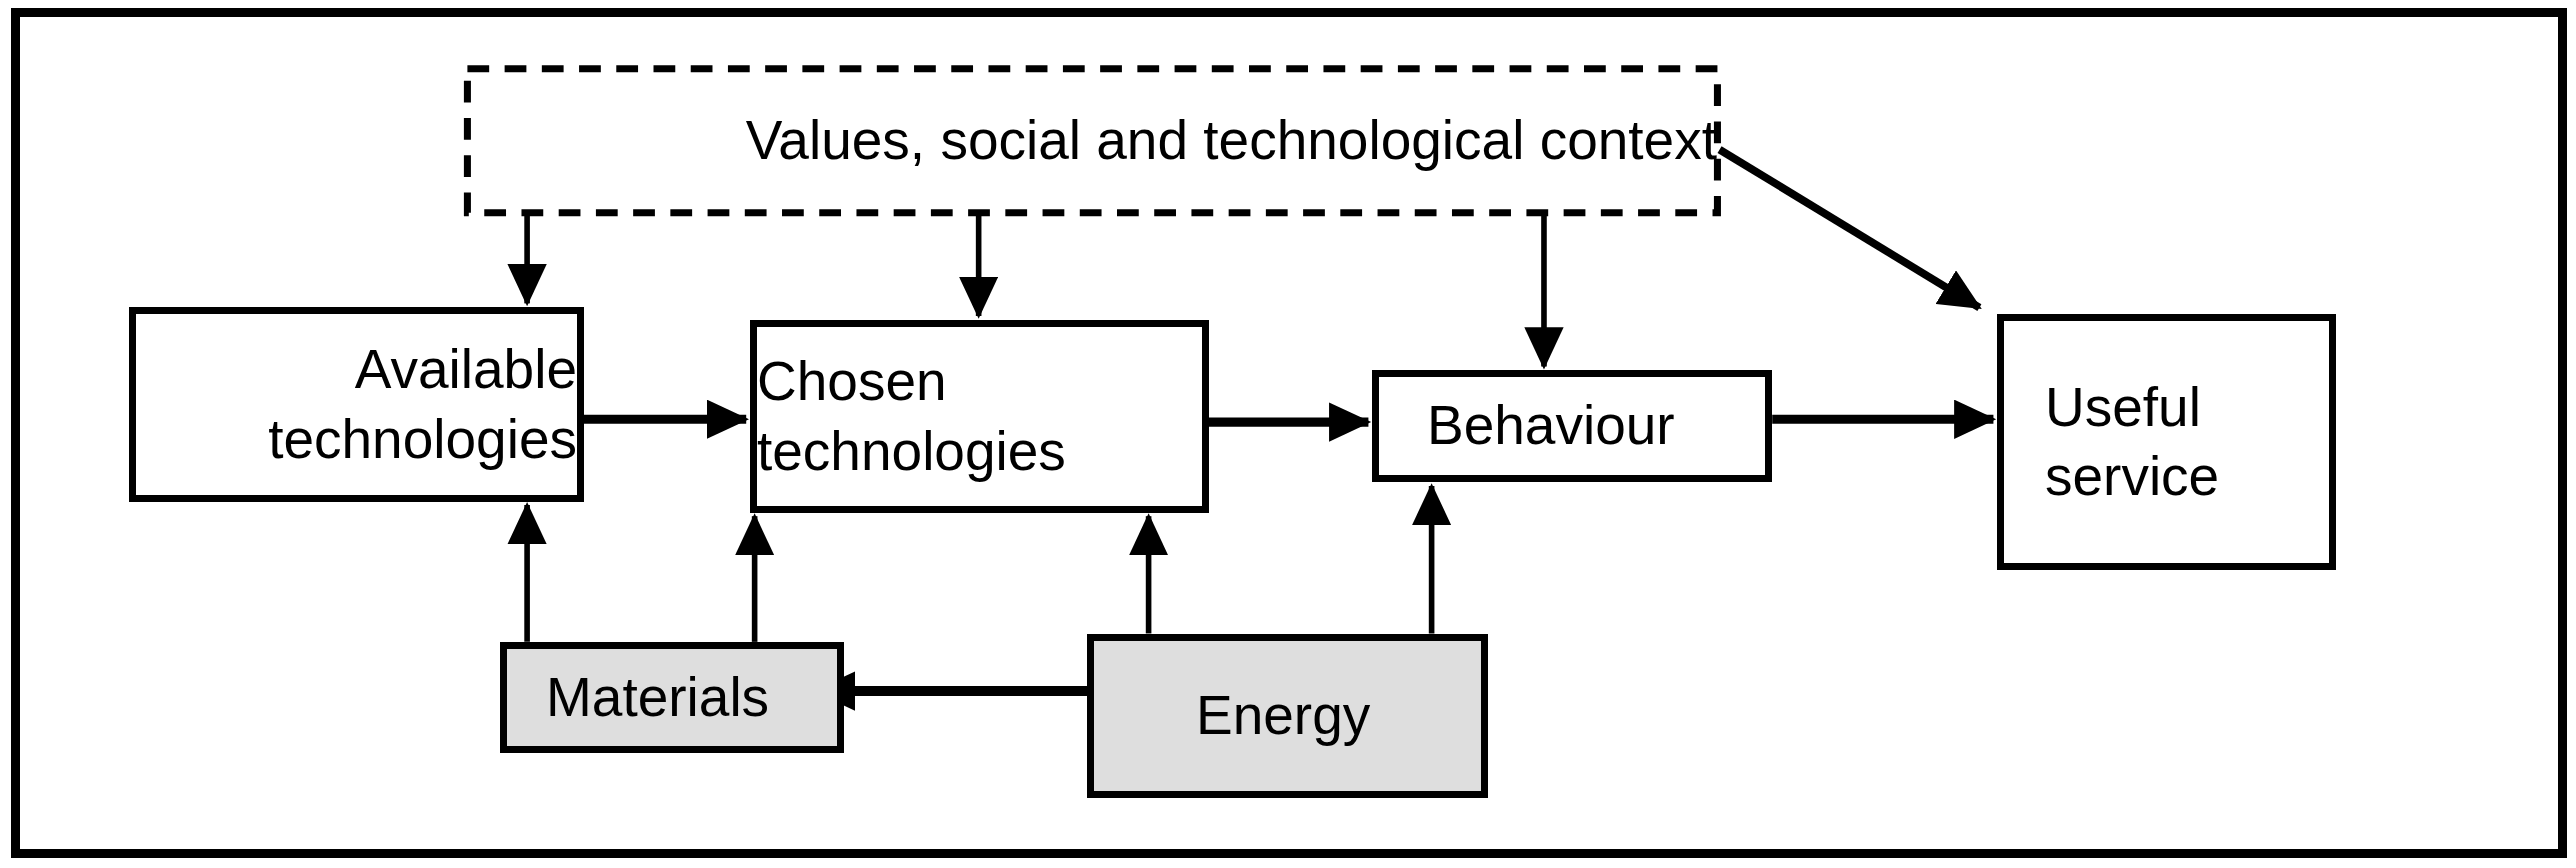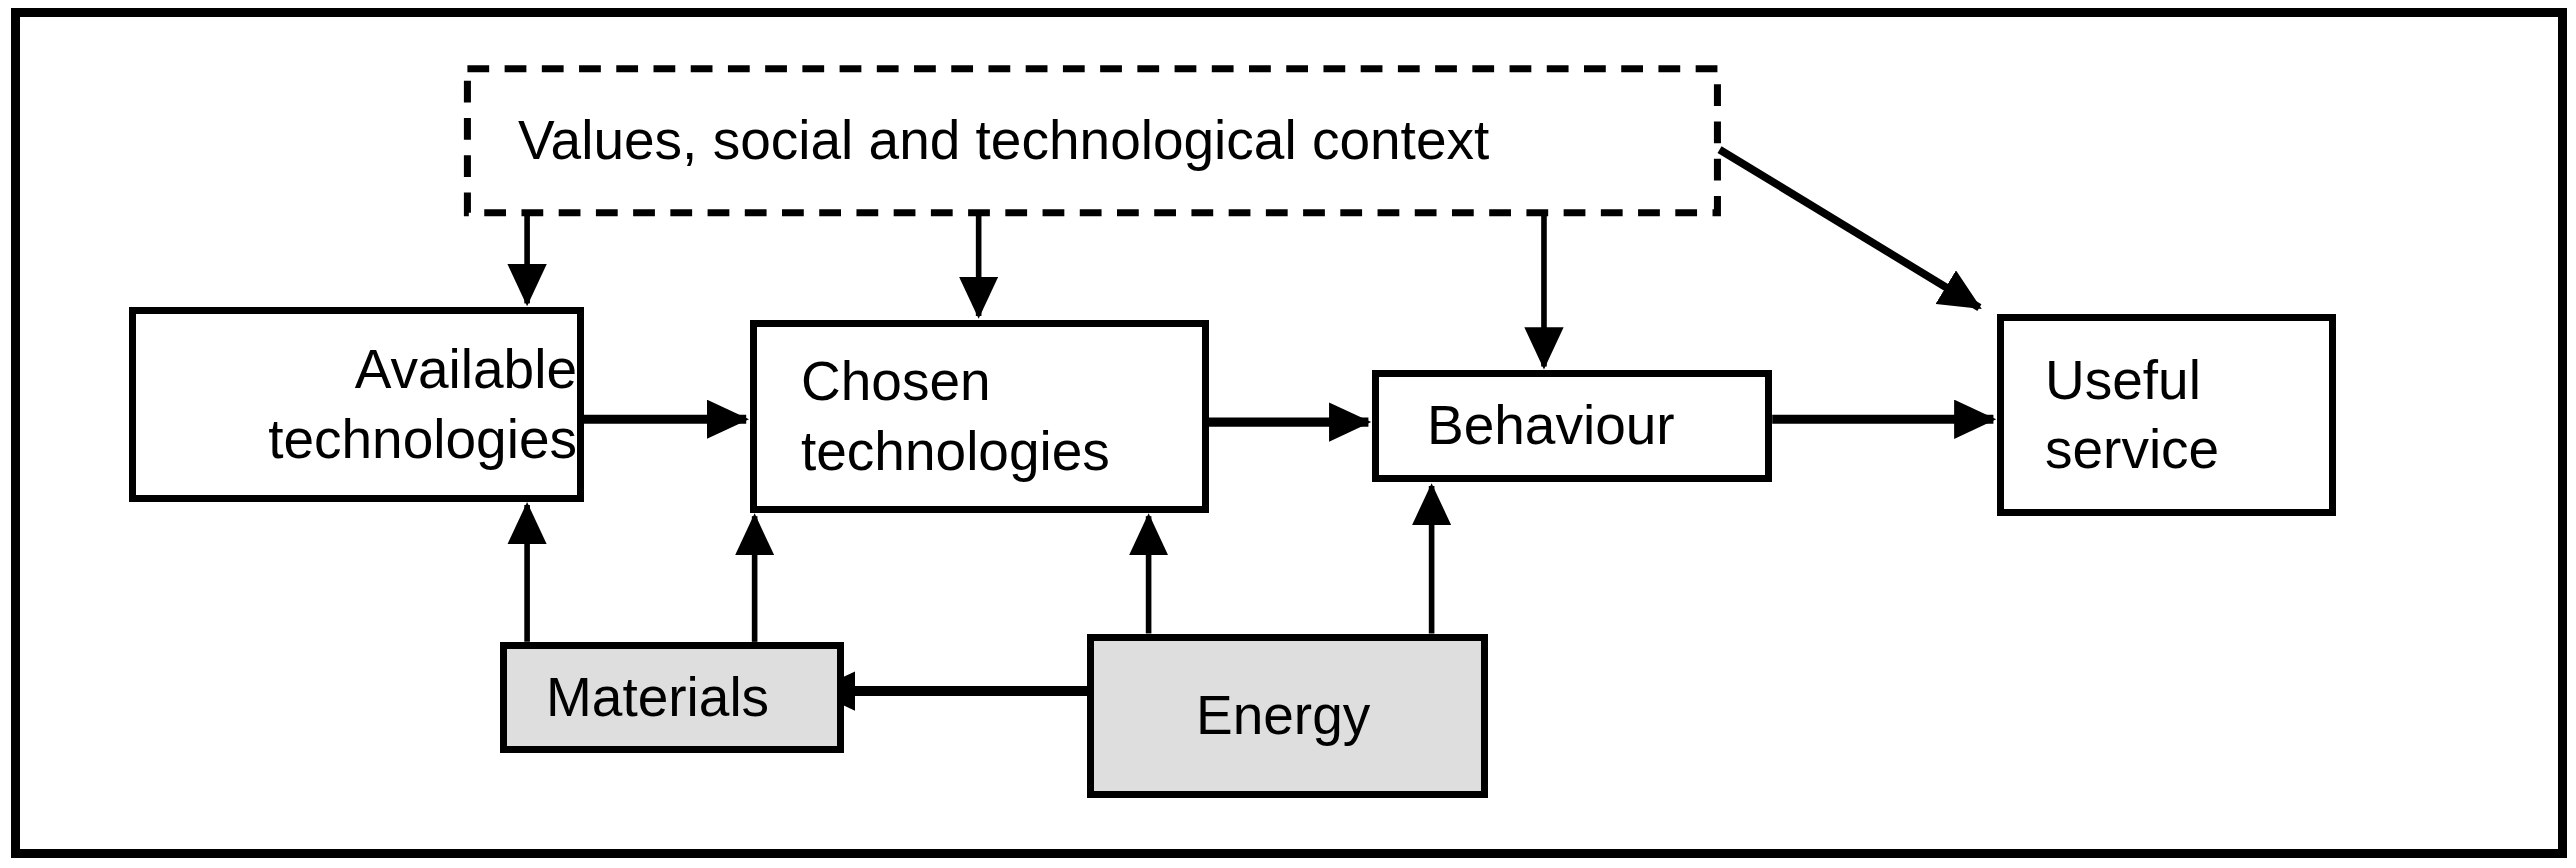--- a/index.html
+++ b/index.html
@@ -47,30 +47,31 @@
     font-size: 55px;
     line-height: 1.26;
     white-space: pre-line;
     letter-spacing: 0px;
   }
   .node .label { white-space: pre-line; }
 
   .node.dashed {
     background: transparent; 
     border: none;
+    text-align: right;
   }
   .node.gray {
     background: var(--box_fill_gray, #dedede);
   }
 
   #box-context   { left: 467px;  top: 69px;  width: 1250px; height: 144px; padding-left: 51px; }
   #box-available { left: 129px;  top: 307px; width: 455px;  height: 195px; padding-left: 37px; text-align: right; }
-  #box-chosen    { left: 750px; top: 320px; width: 459px;  height: 193px; padding-left: 44px; }
+  #box-chosen    { left: 750px; top: 320px; width: 459px;  height: 193px; }
   #box-behaviour { left: 1372px; top: 370px; width: 400px;  height: 112px; padding-left: 48px; }
-  #box-useful    { left: 1997px; top: 314px; width: 339px;  height: 202px; padding-left: 41px; }
+  #box-useful    { left: 1997px; top: 314px; width: 339px;  height: 256px; padding-left: 41px; }
   #box-materials { left: 468px;  top: 642px; width: 344px;  height: 111px; padding-left: 39px; margin-left: 32px; }
   #box-energy    { left: 1087px; top: 634px; width: 401px;  height: 164px; padding-left: 102px; }
 </style>
 </head>
 <body>
 
 <div id="canvas">
 
   <div class="outer-frame"></div>
 

